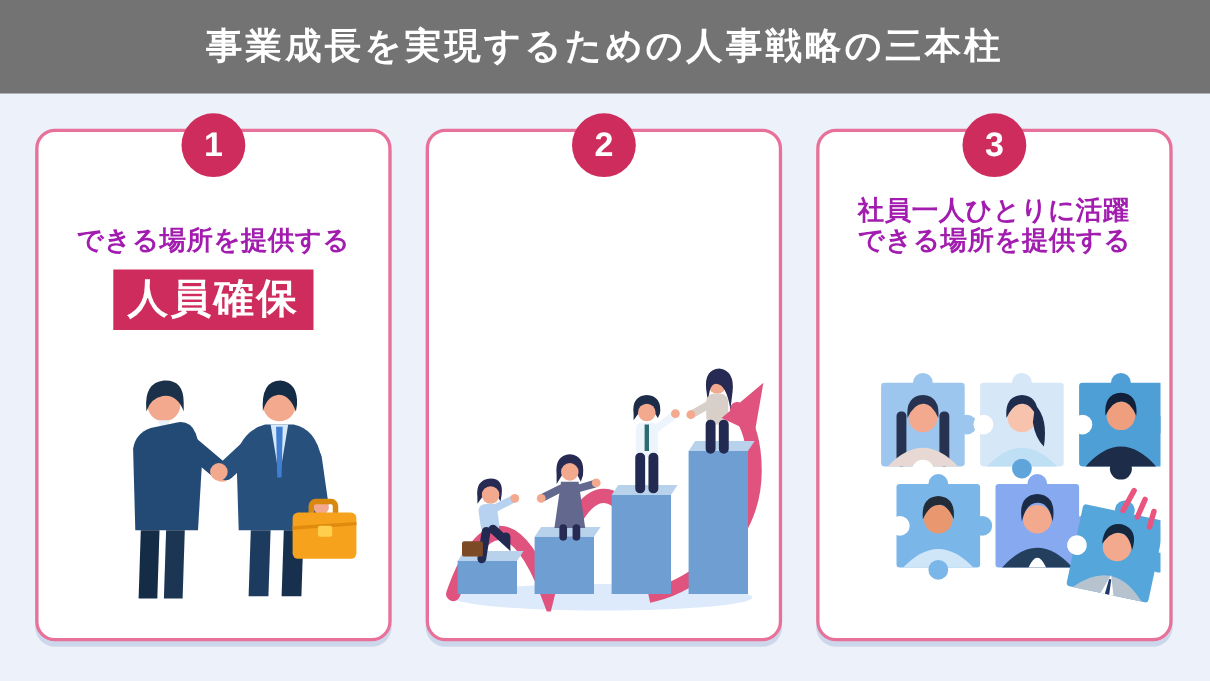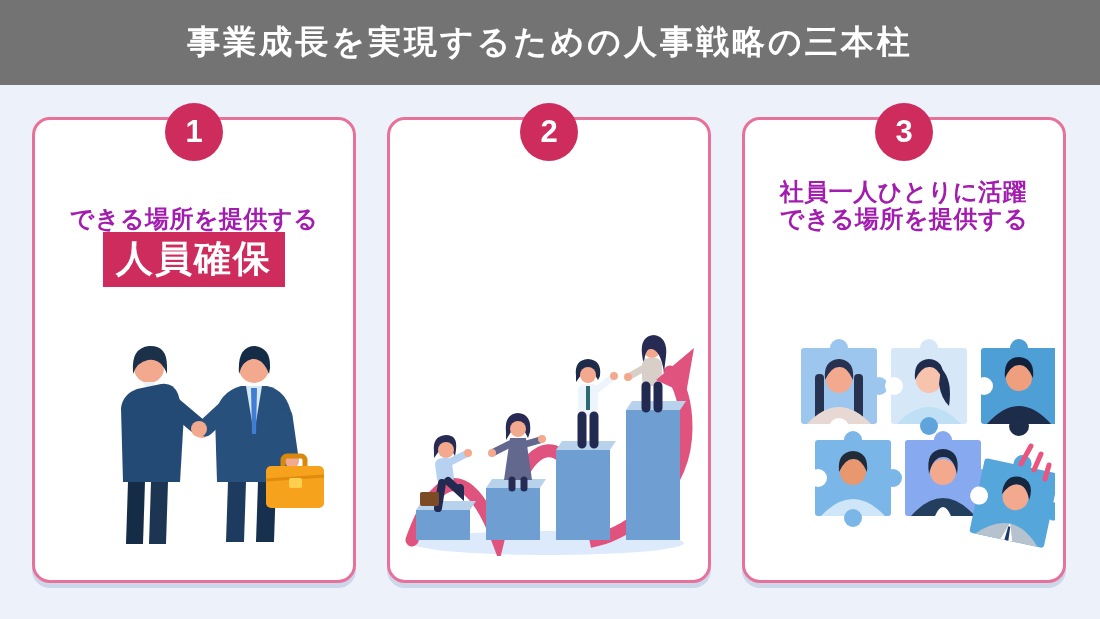--- a/index.html
+++ b/index.html
@@ -31,21 +31,21 @@
     display:flex;align-items:center;justify-content:center;
   }
   .subtitle-wrap{
     box-sizing:border-box;height:112px;padding:0 14px;
     display:flex;align-items:flex-end;justify-content:center;
   }
   .card-subtitle{
     font-weight:bold;color:#a21caf;
     font-size:24px;line-height:1.1;white-space:pre-line;letter-spacing:0.5px;
   }
-  .keyword-row{ text-align:center;}
+  .keyword-row{ text-align:center;margin-top:13px; }
   .keyword{
     display:inline-block;background:#ce2c5c;color:#ffffff;
     font-size:37px;font-weight:bold;letter-spacing:2px;
     padding:7px 13px;line-height:1.1;
   }
   .illus{
     position:absolute;left:8px;right:8px;top:196px;bottom:12px;
     display:flex;align-items:center;justify-content:center;
   }
   .illus svg{display:block;}

